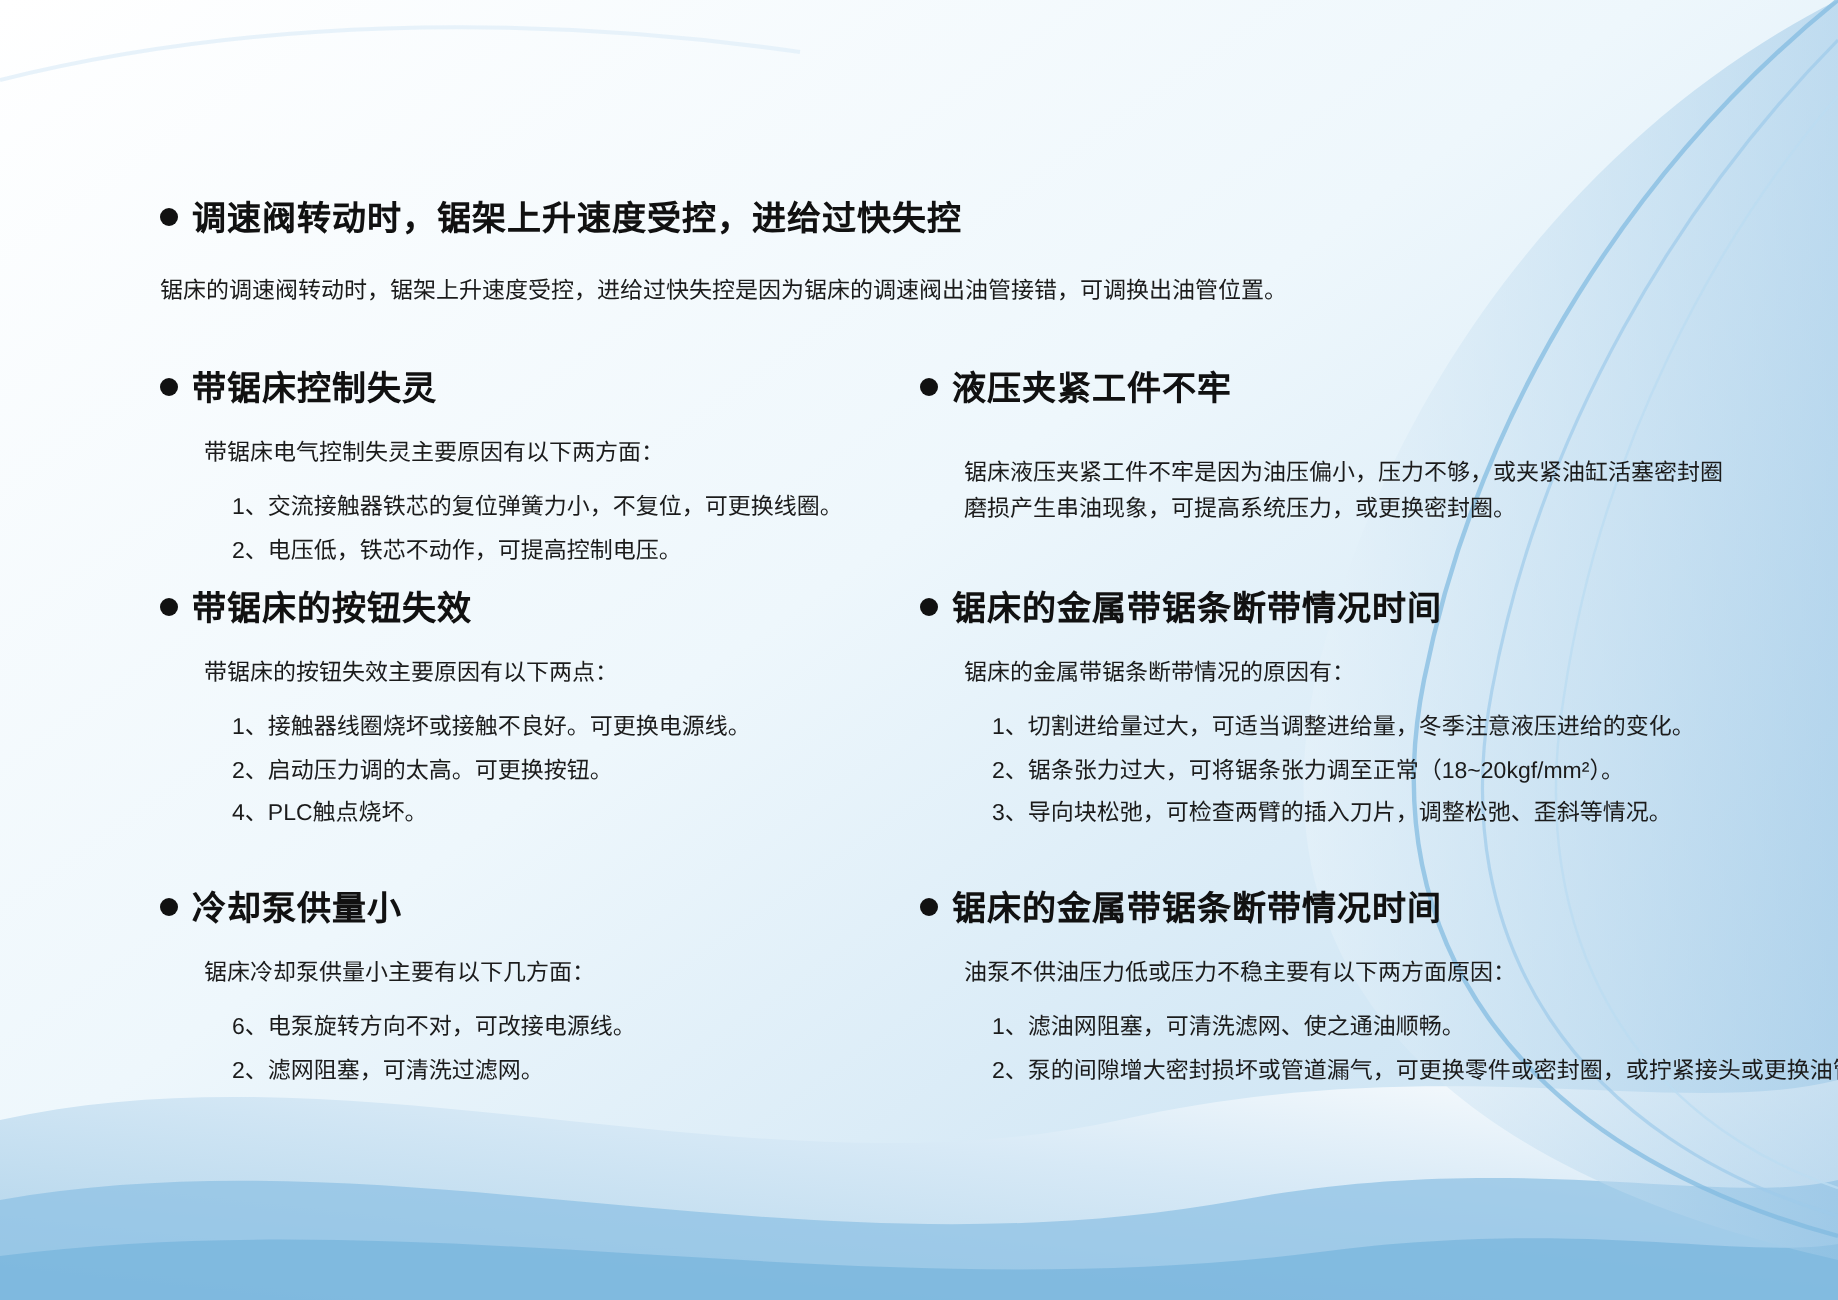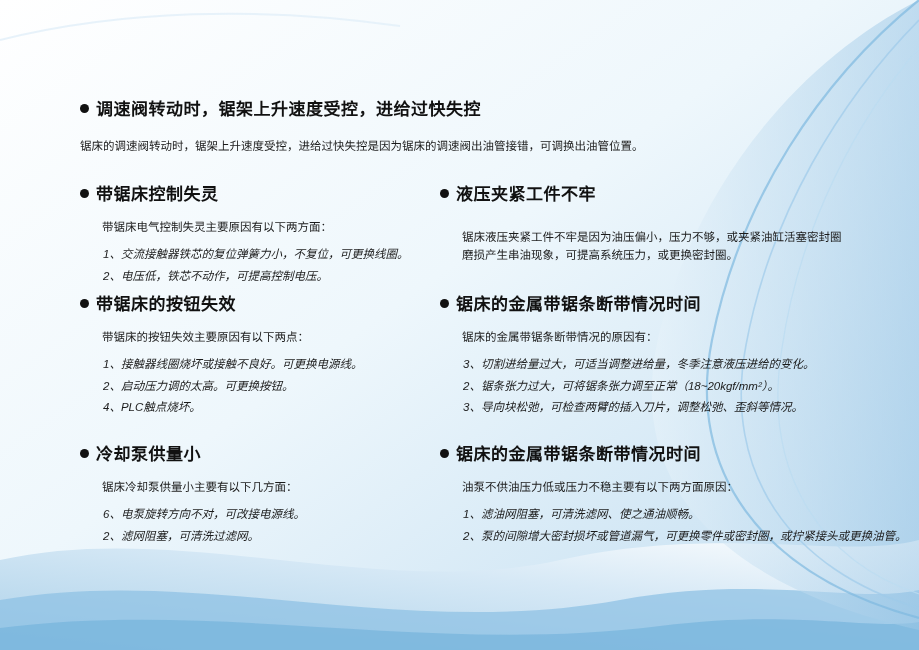--- a/index.html
+++ b/index.html
@@ -54,24 +54,23 @@
     position: relative;
     top: -2px;
   }
   .para {
     font-size: 11.5px;
     color: #1b1b1b;
     line-height: 1.55;
     white-space: nowrap;
   }
   .list {
-    margin: 1px;
+    margin: 14px;
     padding: 0;
     list-style: none;
-    font-style: italic;
   }
   .list li {
     font-size: 11.5px;
     color: #1b1b1b;
     line-height: 1.55;
     margin-bottom: 4px;
     white-space: nowrap;
   }
   
   #block-top {
@@ -88,21 +87,21 @@
     position: absolute;
   }
   .block .body {
     margin-left: 22px;
     margin-top: 14px;
   }
   .block .para + .list {
     margin-top: 9px;
   }
   .col-left { left: 80px; width: 370px; }
-  .col-right { left: 440px; width: 400px; }
+  .col-right { left: 460px; width: 400px; }
 
   #block-l1 { top: 180px; }
   #block-l2 { top: 290px; }
   #block-l3 { top: 440px; }
   #block-r1 { top: 180px; }
   #block-r2 { top: 290px; }
   #block-r3 { top: 440px; }
 </style>
 </head>
 <body>
@@ -186,21 +185,21 @@
       </div>
     </section>
 
     <section class="block col-right" id="block-r2">
       <div class="heading">
         <span class="bullet-dot"></span><span>锯床的金属带锯条断带情况时间</span>
       </div>
       <div class="body">
         <div class="para">锯床的金属带锯条断带情况的原因有：</div>
         <ul class="list">
-          <li>3、切割进给量过大，可适当调整进给量，冬季注意液压进给的变化。</li>
+          <li>1、切割进给量过大，可适当调整进给量，冬季注意液压进给的变化。</li>
           <li>2、锯条张力过大，可将锯条张力调至正常（18~20kgf/mm²）。</li>
           <li>3、导向块松弛，可检查两臂的插入刀片，调整松弛、歪斜等情况。</li>
         </ul>
       </div>
     </section>
 
     <section class="block col-left" id="block-l3">
       <div class="heading">
         <span class="bullet-dot"></span><span>冷却泵供量小</span>
       </div>

